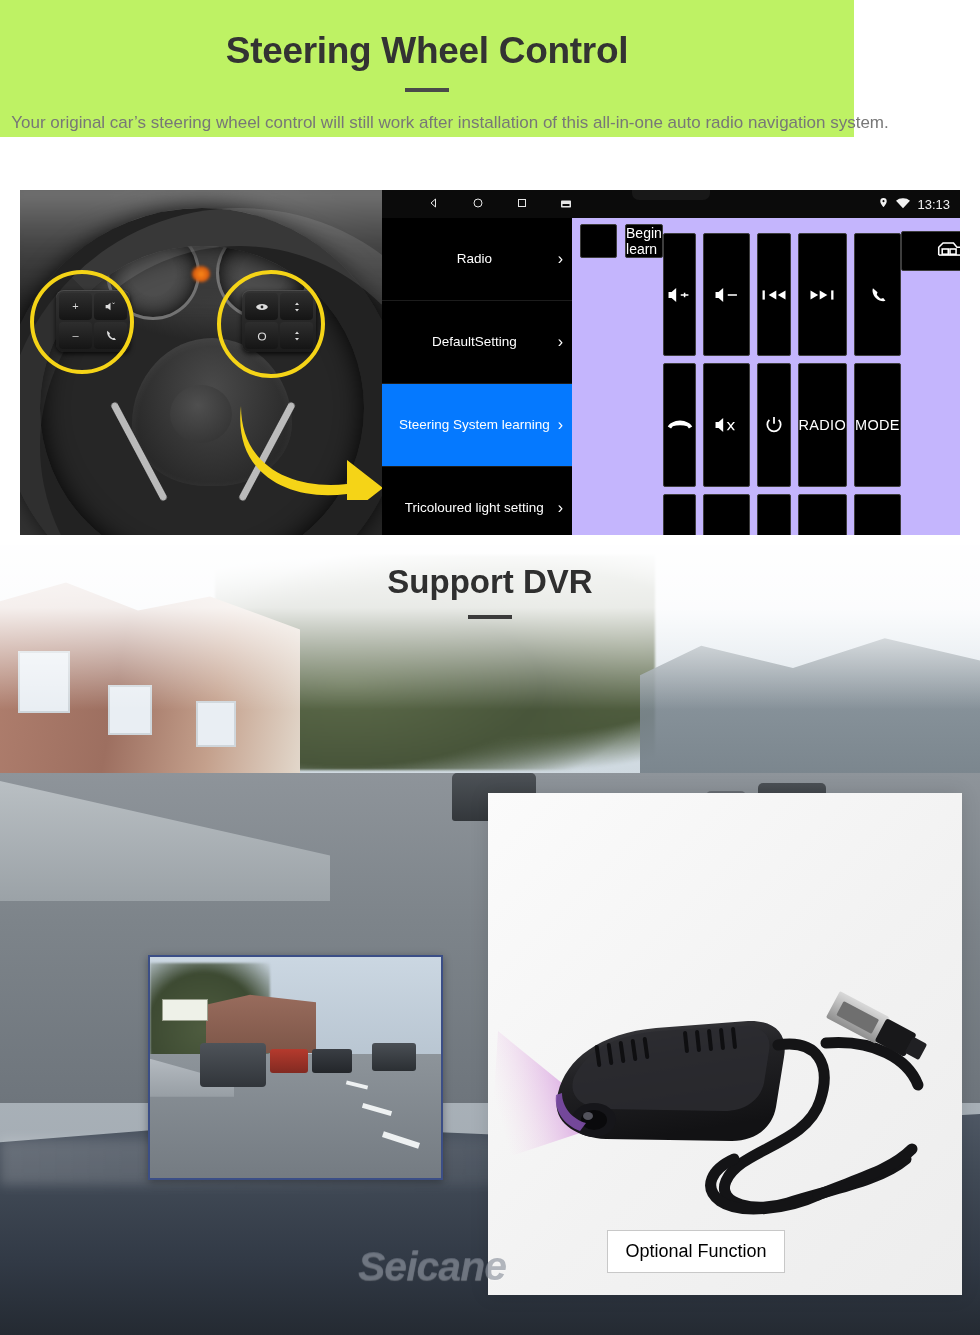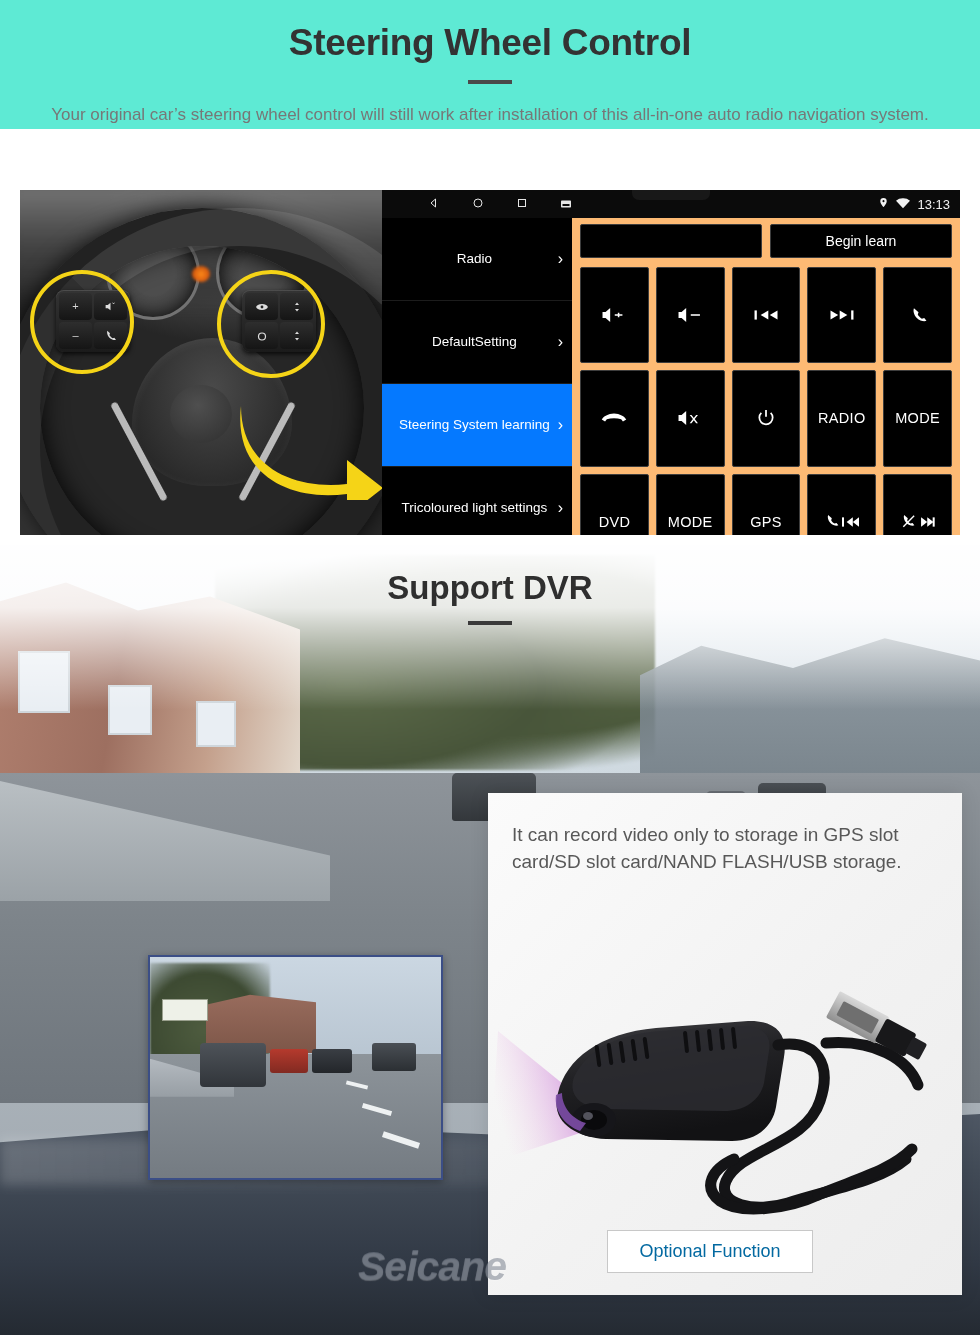--- a/index.html
+++ b/index.html
@@ -4,21 +4,21 @@
 <style>
   * { margin:0; padding:0; box-sizing:border-box; }
   html,body{ background:#fff; }
   body{
     width:980px; height:1335px; position:relative; overflow:hidden;
     font-family:"Liberation Sans", sans-serif;
     color:#3a3a3a;
   }
 
   
-  .swc-header{ width:980px; padding-top:20px; text-align:center; background:#5eead4; }
+  .swc-header{ width:854px; padding-top:28px; text-align:center; background:#bef264; }
   .swc-title{
     font-size:37px; font-weight:bold; color:#333; letter-spacing:-0.3px;
     line-height:1.25;
   }
   .title-rule{ width:44px; height:4px; background:#4a4a4a; margin:14px auto 18px; }
   .swc-sub{
     font-size:17px; color:#777; line-height:1.55; width:900px; margin:0 auto;
     font-weight:400;
   }
 
@@ -134,21 +134,21 @@
   .menu-list{ width:190px; background:#000; display:flex; flex-direction:column; flex:none; }
   .menu-item{
     flex:1; display:flex; align-items:center; justify-content:space-between;
     padding:0 9px 0 12px; color:#fff; font-size:13.5px; line-height:1.15;
     border-bottom:1px solid #1c1c1c; text-align:center;
   }
   .menu-item .mlabel{ flex:1; text-align:center; }
   .menu-item .chev{ font-size:16px; color:#fff; font-weight:300; margin-left:3px; }
   .menu-item.selected{ background:#0579ff; }
 
-  .learn-area{ flex:1; background:#fdba74; padding:6px 8px 16px 8px; display:flex; flex-direction:column; }
+  .learn-area{ flex:1; background:#c4b5fd; padding:6px 8px 16px 8px; display:flex; flex-direction:row; }
   .learn-top{ display:flex; gap:8px; height:34px; flex:none; }
   .learn-field{
     flex:1; border:1px solid #3d3d3d; background:#000; border-radius:2px;
   }
   .learn-btn{
     flex:1; border:1px solid #3d3d3d; background:#000; border-radius:2px;
     color:#fff; font-size:14px; display:flex; align-items:center; justify-content:center;
   }
   .grid{
     flex:1; display:grid; grid-template-columns:repeat(5,1fr); grid-template-rows:repeat(3,1fr);
@@ -222,21 +222,21 @@
   .dash-sheen{
     position:absolute; left:0; bottom:150px; width:980px; height:46px;
     background:linear-gradient(90deg,rgba(255,255,255,.18),rgba(255,255,255,.04) 60%,transparent);
     filter:blur(6px);
   }
   .car{ position:absolute; border-radius:5px 5px 3px 3px; }
   .white-fade{
     position:absolute; left:0; top:0; width:980px; height:165px;
     background:linear-gradient(rgba(255,255,255,.97) 0%, rgba(255,255,255,.88) 38%, rgba(255,255,255,0) 100%);
   }
-  .dvr-title-wrap{ position:absolute; left:0; top:24px; width:980px; text-align:center; }
+  .dvr-title-wrap{ position:absolute; left:0; top:18px; width:980px; text-align:center; }
   .dvr-title{ font-size:33px; font-weight:bold; color:#2f2f2f; }
   .dvr-rule{ width:44px; height:4px; background:#3a3a3a; margin:14px auto 0; }
 
   
   .preview{
     position:absolute; left:148px; top:955px; width:295px; height:225px;
     border:2px solid #3b4e86; overflow:hidden;
     background:linear-gradient(#cfd9e2 0%,#bdc8d2 40%,#8b9299 41%,#767d84 100%);
     box-shadow:0 2px 8px rgba(0,0,0,.35);
   }
@@ -249,22 +249,22 @@
     padding:26px 22px 0 24px;
   }
   .info-red{
     color:#f05a28; font-size:19px; line-height:1.42; font-weight:400;
   }
   .info-grey{
     color:#585858; font-size:19px; line-height:1.42; margin-top:3px;
   }
   .dvr-product{ position:absolute; left:0; top:180px; width:474px; height:250px; }
   .opt-btn{
-    position:absolute; left:119px; top:437px; width:206px; height:43px;
-    border:1px solid #c8c8c8; background:#fff; color:#0369a1;
+    position:absolute; left:119px; top:437px; width:178px; height:43px;
+    border:1px solid #c8c8c8; background:#fff; color:#000000;
     display:flex; align-items:center; justify-content:center; font-size:18px;
   }
   .wm-dvr{
     position:absolute; left:358px; top:1243px; font-size:41px; font-style:italic;
     font-weight:bold; color:rgba(120,128,140,.55); letter-spacing:-1px;
     text-shadow:0 1px 1px rgba(255,255,255,.25); pointer-events:none;
   }
 </style>
 </head>
 <body>
@@ -393,21 +393,21 @@
         </div>
         <div class="menu-item">
           <span class="mlabel">DefaultSetting</span>
           <span class="chev">›</span>
         </div>
         <div class="menu-item selected">
           <span class="mlabel">Steering System learning</span>
           <span class="chev">›</span>
         </div>
         <div class="menu-item">
-          <span class="mlabel">Tricoloured light settings</span>
+          <span class="mlabel">Tricoloured light setting</span>
           <span class="chev">›</span>
         </div>
         <div class="menu-item">
           <span class="mlabel">Whitelist setting</span>
           <span class="chev">›</span>
         </div>
       </div>
 
       <div class="learn-area">
         <div class="learn-top">
@@ -555,21 +555,20 @@
   <div style="position:absolute;left:50px;top:86px;width:66px;height:44px;background:linear-gradient(#4e5359,#31353a);border-radius:4px;"></div>
   <div style="position:absolute;left:120px;top:92px;width:38px;height:24px;background:linear-gradient(#b53a2d,#822a21);border-radius:3px;"></div>
   <div style="position:absolute;left:162px;top:92px;width:40px;height:24px;background:linear-gradient(#3a3e44,#23262a);border-radius:3px;"></div>
   <div style="position:absolute;left:222px;top:86px;width:44px;height:28px;background:linear-gradient(#4a4f55,#2b2f33);border-radius:3px;"></div>
   <div style="position:absolute;left:196px;top:126px;width:22px;height:4px;background:#eef1f2;transform:rotate(14deg);"></div>
   <div style="position:absolute;left:212px;top:150px;width:30px;height:5px;background:#eef1f2;transform:rotate(16deg);"></div>
   <div style="position:absolute;left:232px;top:180px;width:38px;height:6px;background:#eef1f2;transform:rotate(18deg);"></div>
 </div>
 
 <div class="info-card">
-  <div class="info-grey">It can record video only to storage in GPS slot card/SD slot card/NAND FLASH/USB storage.</div>
 
   <div class="dvr-product">
     <svg width="474" height="250" viewBox="0 0 474 250">
       <defs>
         <linearGradient id="bodyg" x1="0" y1="0" x2="0.3" y2="1">
           <stop offset="0" stop-color="#3e3e42"></stop>
             <stop offset=".45" stop-color="#222225"></stop>
             <stop offset="1" stop-color="#121214"></stop>
         </linearGradient>
         <linearGradient id="beam" x1="1" y1="0" x2="0" y2="0.4">

